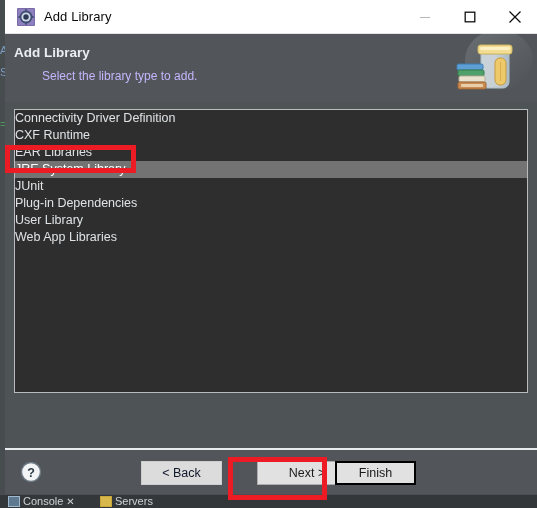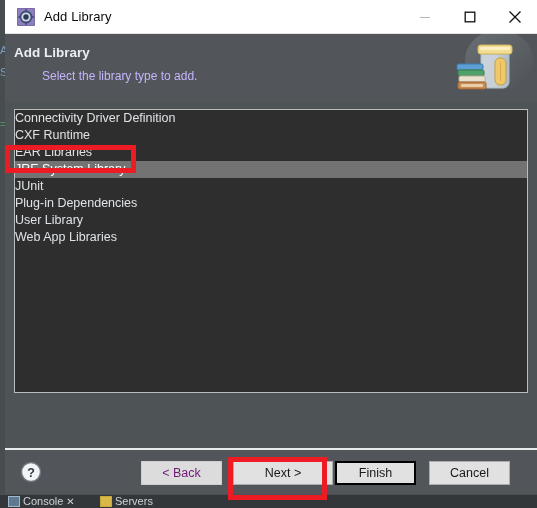--- a/index.html
+++ b/index.html
@@ -210,29 +210,29 @@
     font-family: "Liberation Sans", sans-serif;
     font-size: 12.5px;
     color: #1a1a1a;
     display: flex;
     align-items: center;
     justify-content: center;
     cursor: default;
     padding: 0;
   }
   .btn.disabled {
-    color: #701a75;
+    color: #0f172a;
     background: #dcdcdc;
     border-color: #cecece;
   }
   .btn.focused {
     border: 2px solid #000000;
   }
   #btn-back   { left: 136px; width: 81px; }
-  #btn-next   { left: 228px; width: 100px; }
+  #btn-next   { left: 252px; width: 100px; }
   #btn-finish { left: 330px; width: 81px; }
   #btn-cancel { left: 424px; width: 81px; }
 
   
   .annot {
     position: absolute;
     border: 5px solid #ed1c24;
     box-sizing: border-box;
     pointer-events: none;
   }
@@ -355,18 +355,17 @@
     <div id="help-icon">
       <svg width="22" height="22" viewBox="0 0 22 22">
         <circle cx="11" cy="11" r="9.5" fill="#f2f4f6" stroke="#6d7a85" stroke-width="1.4"></circle>
         <text x="11" y="15.6" text-anchor="middle" font-family="Liberation Sans, sans-serif" font-size="12.5" font-weight="bold" fill="#2e3b45">?</text>
       </svg>
     </div>
 
     <button class="btn disabled" id="btn-back">&lt; Back</button>
     <button class="btn" id="btn-next">Next &gt;</button>
     <button class="btn focused" id="btn-finish">Finish</button>
-    <button class="btn" id="btn-cancel">Cancel</button>
   </div>
 </div>
 
 <div class="annot" id="annot-list"></div>
 <div class="annot" id="annot-next"></div>
 
 </body></html>

